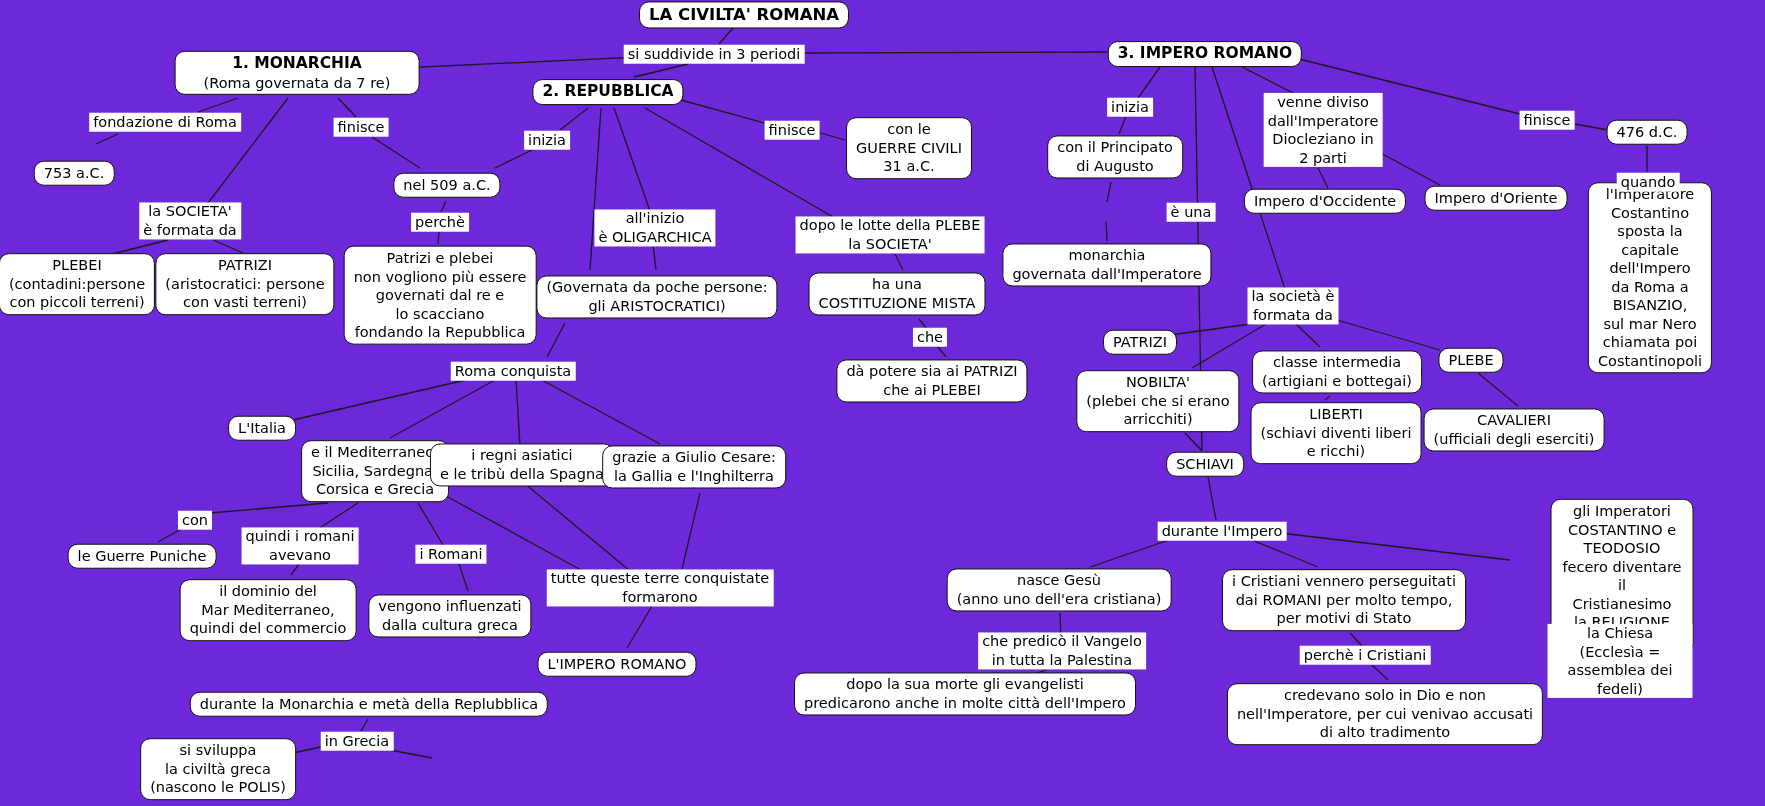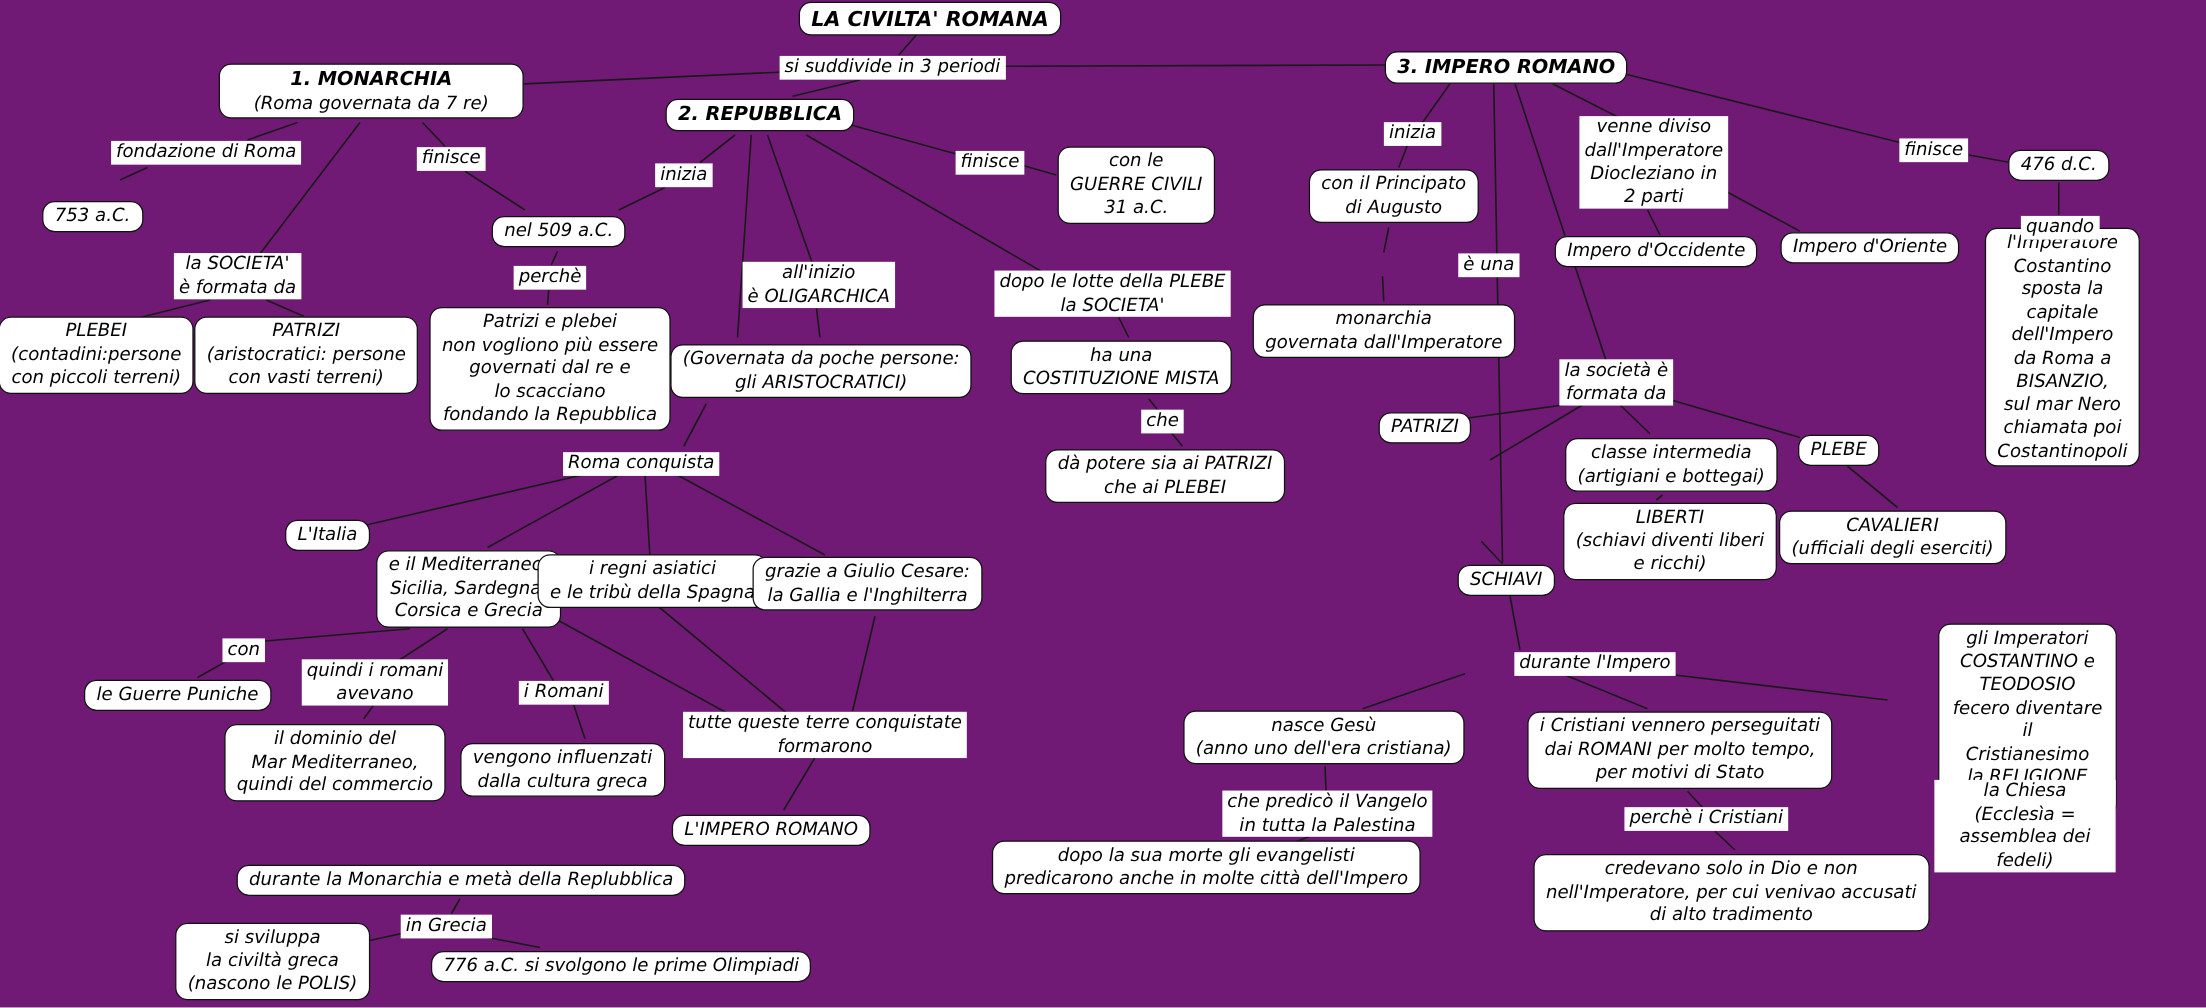--- a/index.html
+++ b/index.html
@@ -1,17 +1,17 @@
 <!DOCTYPE html>
 <html><head>
 <meta charset="utf-8">
 <style>
   html,body{margin:0;padding:0;background:#ffffff;}
-  #map{position:relative;width:1765px;height:806px;background:#701a75;overflow:hidden;
-       font-family:"DejaVu Sans","Liberation Sans",sans-serif;font-style:italic;}
+  #map{position:relative;width:1765px;height:806px;background:#6d28d9;overflow:hidden;
+       font-family:"DejaVu Sans","Liberation Sans",sans-serif;}
   #edges{position:absolute;left:0;top:0;width:1765px;height:806px;}
   .node{position:absolute;transform:translate(-50%,-50%);white-space:pre-line;text-align:center;
         font-size:14.5px;line-height:1.28;color:#000;}
   .box{border:1.5px solid #111;border-radius:10px;padding:2px 9px;background:#fff;box-shadow:0 0 0 1px #fff inset;}
   .label{background:#fff;padding:0 4px;}
   .bold{font-weight:bold;font-size:15.5px;}
   .flb::first-line{font-weight:bold;font-size:15.5px;}
   .title{font-size:16.5px;}
 </style>
 </head>
@@ -131,34 +131,36 @@
     <div class="node box" style="left: 268px; top: 610px;">il dominio del
 Mar Mediterraneo,
 quindi del commercio</div>
     <div class="node box" style="left: 450px; top: 616px;">vengono influenzati
 dalla cultura greca</div>
     <div class="node box" style="left: 617px; top: 664px;">L'IMPERO ROMANO</div>
     <div class="node box" style="left: 369px; top: 704px;">durante la Monarchia e metà della Replubblica</div>
     <div class="node box" style="left: 218px; top: 769px;">si sviluppa
 la civiltà greca
 (nascono le POLIS)</div>
-    <div class="node box" style="left: 497px; top: 773px;">776 a.C. si svolgono le prime Olimpiadi</div>
     <div class="node box" style="left: 1115px; top: 157px;">con il Principato
 di Augusto</div>
     <div class="node box" style="left: 1107px; top: 265px;">monarchia
 governata dall'Imperatore</div>
     <div class="node box" style="left: 1325px; top: 201px;">Impero d'Occidente</div>
     <div class="node box" style="left: 1496px; top: 198px;">Impero d'Oriente</div>
     <div class="node box" style="left: 1647px; top: 132px;">476 d.C.</div>
     <div class="node box" style="left: 1650px; top: 278px;">l'Imperatore Costantino
 sposta la capitale dell'Impero
 da Roma a BISANZIO,
 sul mar Nero
 chiamata poi Costantinopoli</div>
     <div class="node box" style="left: 1140px; top: 342px;">PATRIZI</div>
+    <div class="node box" style="left: 1158px; top: 401px;">NOBILTA'
+(plebei che si erano
+arricchiti)</div>
     <div class="node box" style="left: 1337px; top: 372px;">classe intermedia
 (artigiani e bottegai)</div>
     <div class="node box" style="left: 1471px; top: 360px;">PLEBE</div>
     <div class="node box" style="left: 1336px; top: 433px;">LIBERTI
 (schiavi diventi liberi
 e ricchi)</div>
     <div class="node box" style="left: 1514px; top: 430px;">CAVALIERI
 (ufficiali degli eserciti)</div>
     <div class="node box" style="left: 1205px; top: 464px;">SCHIAVI</div>
     <div class="node box" style="left: 1059px; top: 590px;">nasce Gesù
@@ -200,19 +202,19 @@
     <div class="node label" style="left: 1130px; top: 107px;">inizia</div>
     <div class="node label" style="left: 1150px; top: 212px; margin-left: 41px;">è una</div>
     <div class="node label" style="left: 1323px; top: 130px;">venne diviso
 dall'Imperatore
 Diocleziano in
 2 parti</div>
     <div class="node label" style="left: 1547px; top: 120px;">finisce</div>
     <div class="node label" style="left: 1648px; top: 182px;">quando</div>
     <div class="node label" style="left: 1293px; top: 306px;">la società è
 formata da</div>
-    <div class="node label" style="left: 1276px; top: 531px;">durante l'Impero</div>
+    <div class="node label" style="left: 1222px; top: 531px;">durante l'Impero</div>
     <div class="node label" style="left: 1062px; top: 651px;">che predicò il Vangelo
 in tutta la Palestina</div>
     <div class="node label" style="left: 1365px; top: 655px;">perchè i Cristiani</div>
     <div class="node label" style="left: 1620px; top: 661px;">la Chiesa
 (Ecclesìa = assemblea dei fedeli)</div>
   </div>
 
 </body></html>

